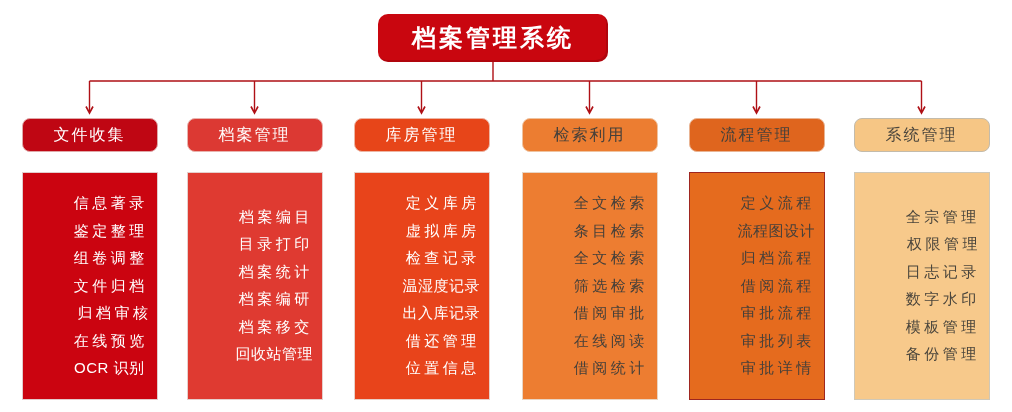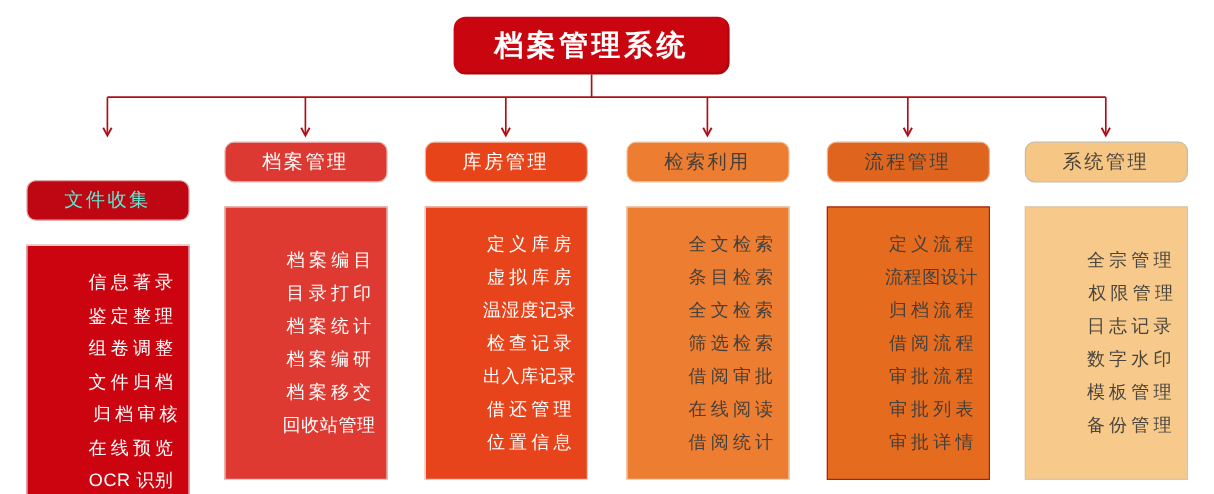--- a/index.html
+++ b/index.html
@@ -32,21 +32,21 @@
 <body>
 
 <div id="stage">
   <div class="root-node" style="background: rgb(201, 6, 15); color: rgb(255, 255, 255);">档案管理系统</div>
   <svg id="connectors" width="1012" height="412" viewBox="0 0 1012 412">
       <path d="M493 62 V81 M89.5 81 H921.5 M89.5 81 V112 M254.5 81 V112 M421.5 81 V112 M589.5 81 V112 M756.5 81 V112 M921.5 81 V112" fill="none" stroke="#AF1016" stroke-width="1.4"></path>
       <path d=" M86 106.5 L89.5 113 L93 106.5 M251 106.5 L254.5 113 L258 106.5 M418 106.5 L421.5 113 L425 106.5 M586 106.5 L589.5 113 L593 106.5 M753 106.5 L756.5 113 L760 106.5 M918 106.5 L921.5 113 L925 106.5" fill="none" stroke="#AF1016" stroke-width="1.6"></path>
     </svg>
   <div id="columns">
       <div class="col" style="left: 21.5px;">
-        <div class="hdr" style="background: rgb(191, 6, 19); color: #5eead4; border-color: rgb(223, 168, 168); margin-top: 32px;">文件收集</div>
+        <div class="hdr" style="background: rgb(191, 6, 19); color: #ffffff; border-color: rgb(223, 168, 168);">文件收集</div>
         <div class="list" style="background: rgb(203, 4, 16); color: rgb(255, 255, 255); border-color: rgb(227, 204, 204); border-width: 1px;">
           <div class="item" style="letter-spacing: 3.5px; padding-left: 3.5px;">信息著录</div>
           <div class="item" style="letter-spacing: 3.5px; padding-left: 3.5px;">鉴定整理</div>
           <div class="item" style="letter-spacing: 3.5px; padding-left: 3.5px;">组卷调整</div>
           <div class="item" style="letter-spacing: 3.5px; padding-left: 3.5px;">文件归档</div>
           <div class="item" style="letter-spacing: 3.5px; padding-left: 11px;">归档审核</div>
           <div class="item" style="letter-spacing: 3.5px; padding-left: 3.5px;">在线预览</div>
           <div class="item" style="letter-spacing: 0.5px; padding-left: 0.5px;">OCR 识别</div>
         </div>
       </div>
@@ -59,22 +59,22 @@
           <div class="item" style="letter-spacing: 3.5px; padding-left: 3.5px;">档案编研</div>
           <div class="item" style="letter-spacing: 3.5px; padding-left: 3.5px;">档案移交</div>
           <div class="item" style="letter-spacing: 0.5px; padding-left: 0.5px;">回收站管理</div>
         </div>
       </div>
       <div class="col" style="left: 353.5px;">
         <div class="hdr" style="background: rgb(231, 69, 25); color: rgb(255, 255, 255); border-color: rgb(237, 181, 163);">库房管理</div>
         <div class="list" style="background: rgb(232, 68, 27); color: rgb(255, 255, 255); border-color: rgb(232, 208, 200); border-width: 1px;">
           <div class="item" style="letter-spacing: 3.5px; padding-left: 3.5px;">定义库房</div>
           <div class="item" style="letter-spacing: 3.5px; padding-left: 3.5px;">虚拟库房</div>
+          <div class="item" style="letter-spacing: 3.5px; padding-left: 3.5px;">检查记录</div>
           <div class="item" style="letter-spacing: 0.5px; padding-left: 0.5px;">温湿度记录</div>
-          <div class="item" style="letter-spacing: 3.5px; padding-left: 3.5px;">检查记录</div>
           <div class="item" style="letter-spacing: 0.5px; padding-left: 0.5px;">出入库记录</div>
           <div class="item" style="letter-spacing: 3.5px; padding-left: 3.5px;">借还管理</div>
           <div class="item" style="letter-spacing: 3.5px; padding-left: 3.5px;">位置信息</div>
         </div>
       </div>
       <div class="col" style="left: 521.5px;">
         <div class="hdr" style="background: rgb(236, 125, 49); color: rgb(70, 64, 58); border-color: rgb(239, 195, 159);">检索利用</div>
         <div class="list" style="background: rgb(237, 125, 49); color: rgb(70, 64, 58); border-color: rgb(233, 213, 196); border-width: 1px;">
           <div class="item" style="letter-spacing: 3.5px; padding-left: 3.5px;">全文检索</div>
           <div class="item" style="letter-spacing: 3.5px; padding-left: 3.5px;">条目检索</div>

